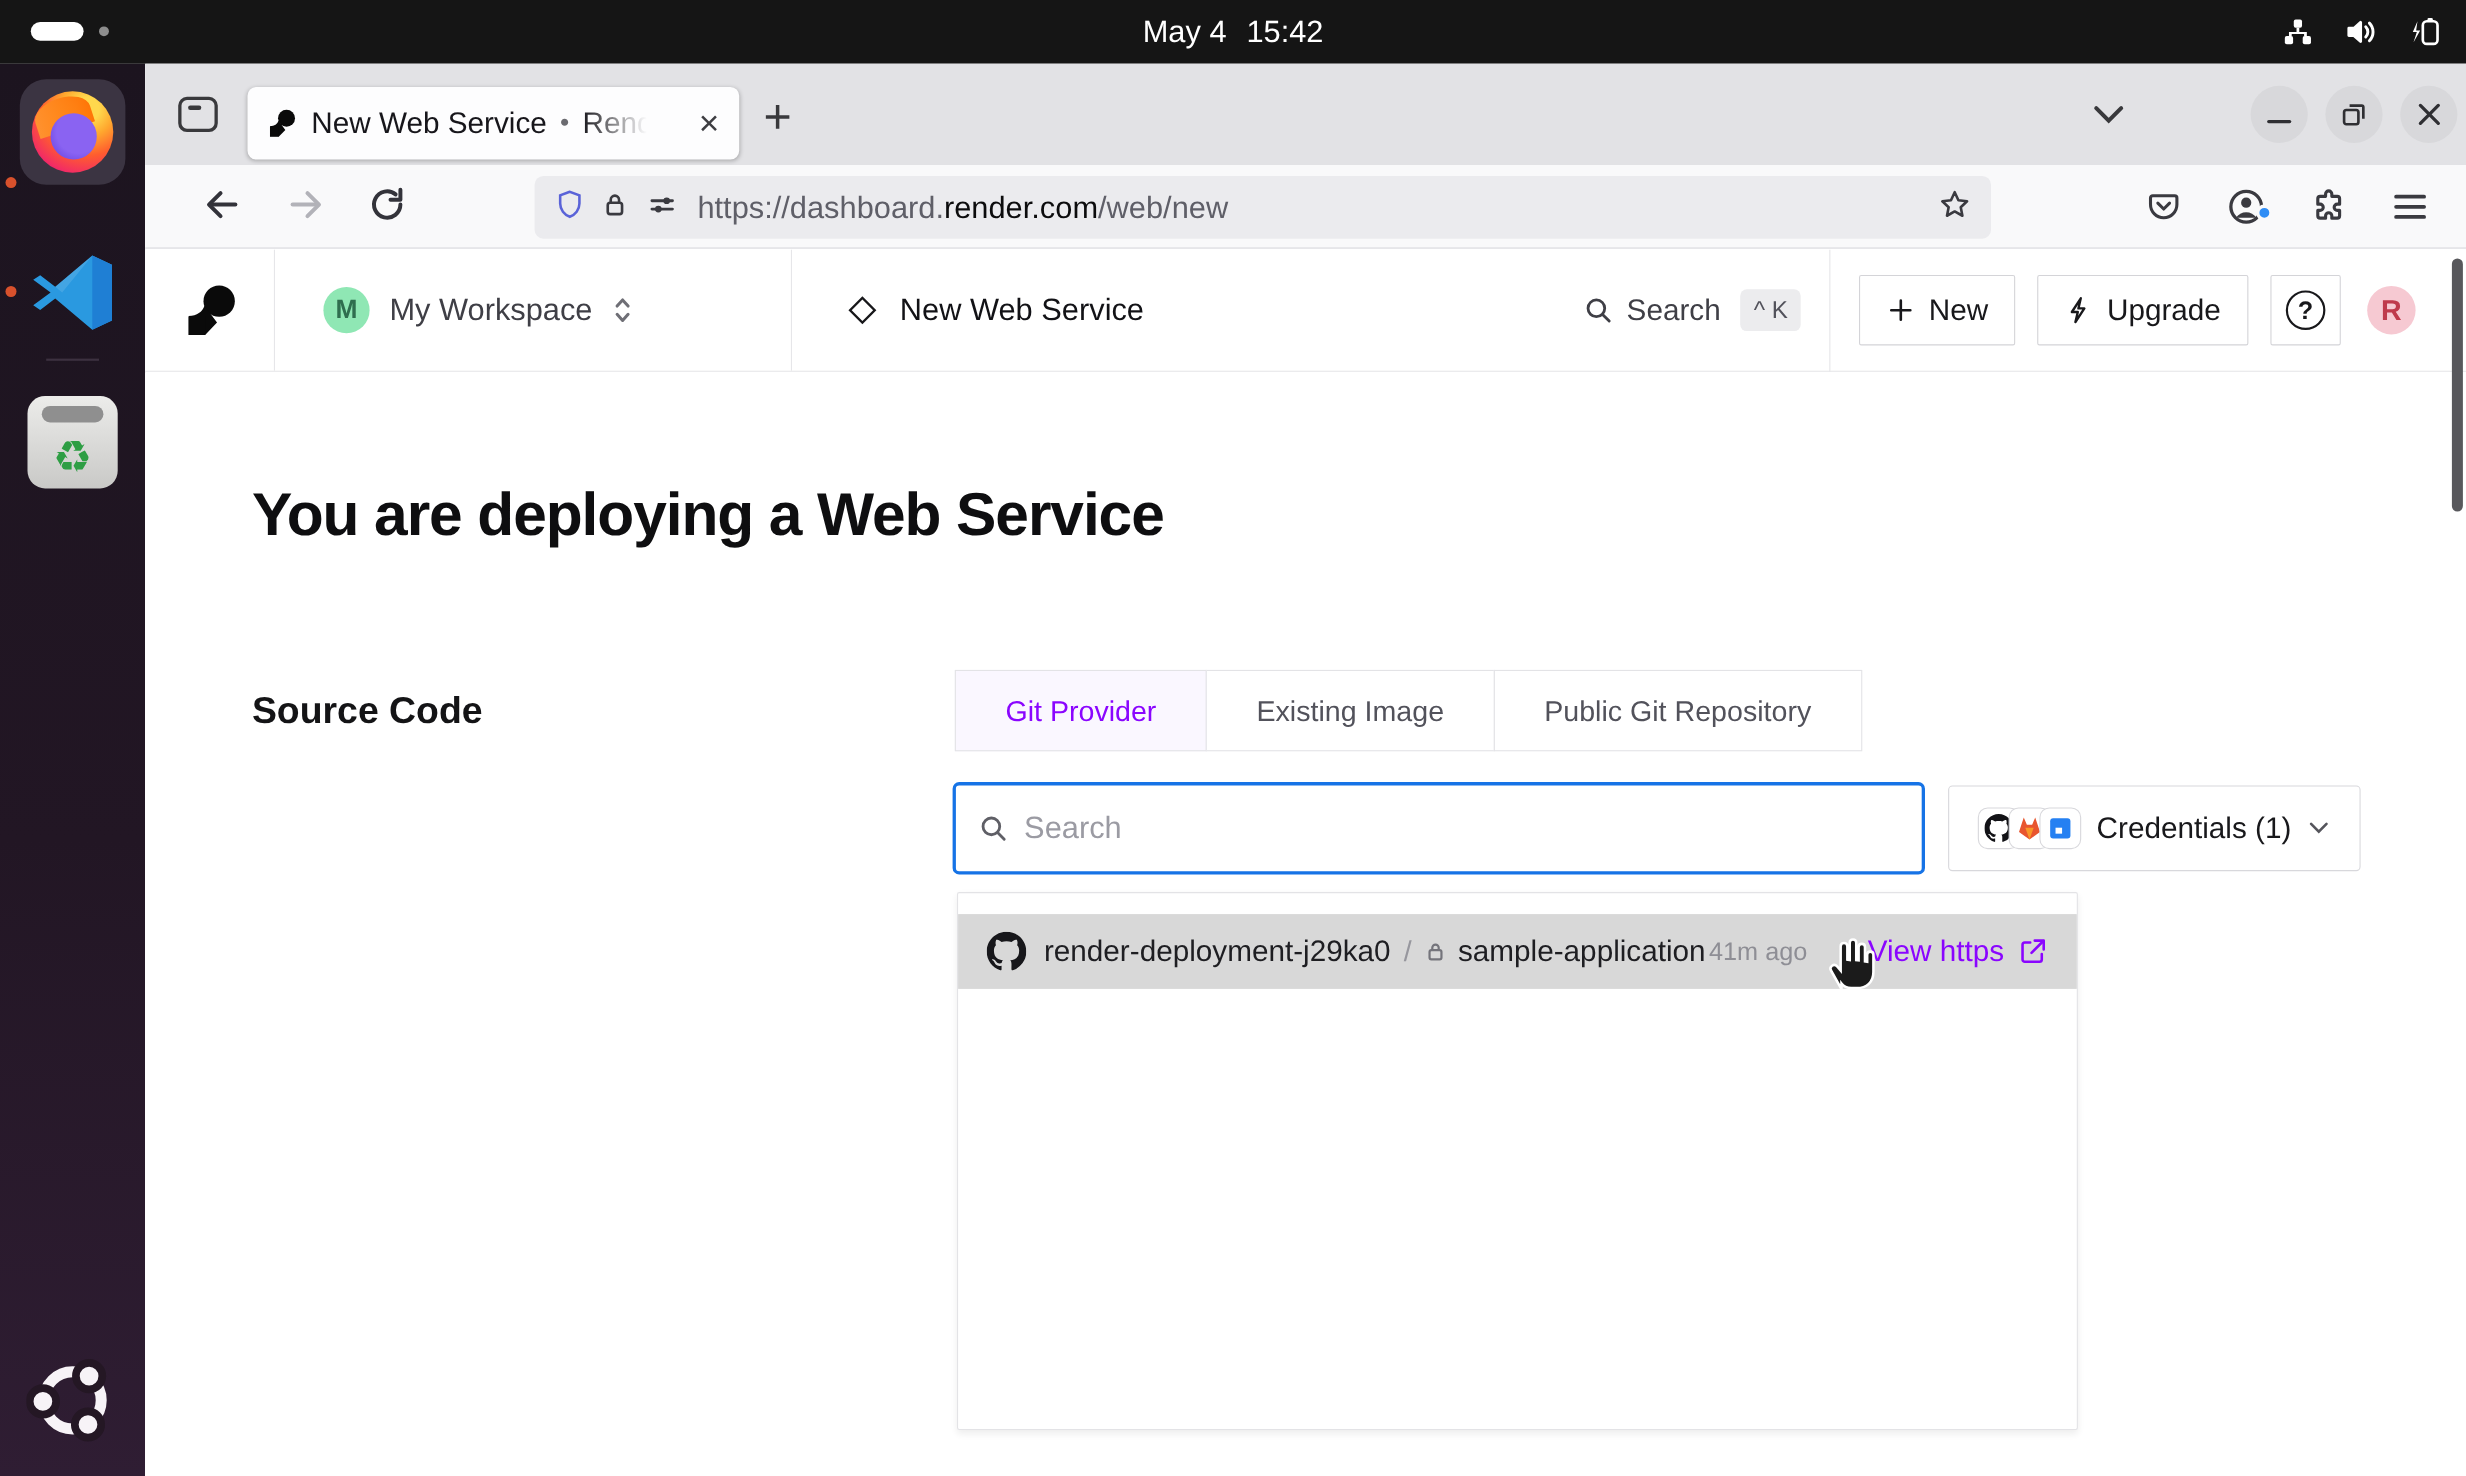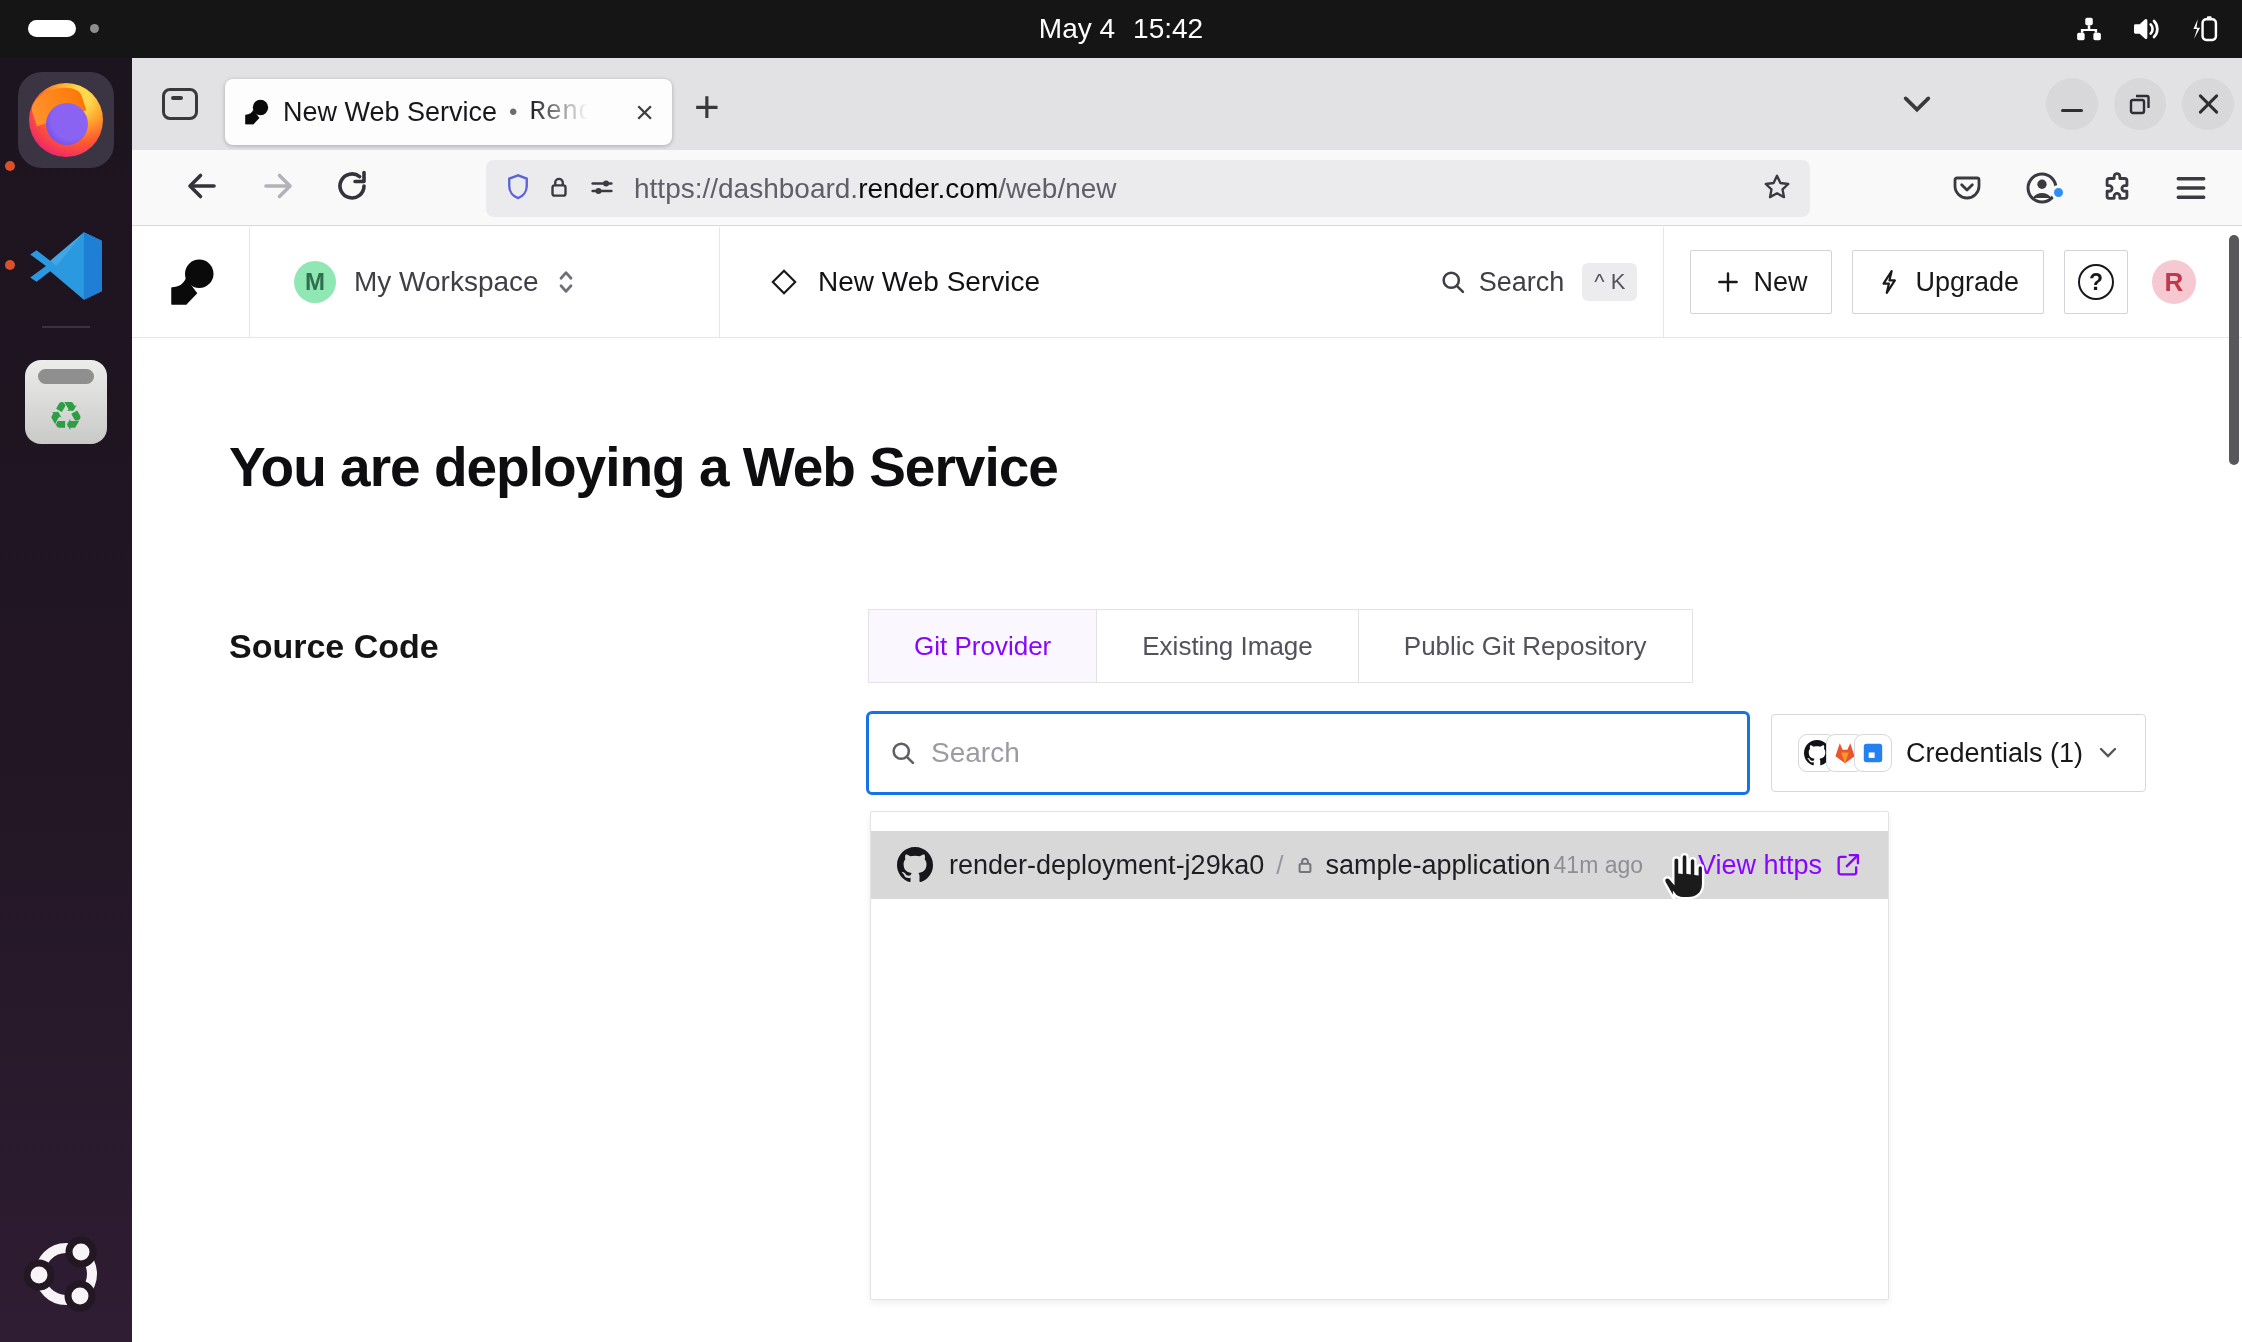--- a/index.html
+++ b/index.html
@@ -44,21 +44,21 @@
   .tabbar { position:absolute; left:0; top:0; width:100%; height:92px; background:#e2e2e5; }
   .fxview { position:absolute; left:26px; top:26px; width:44px; height:40px; display:flex; align-items:center; justify-content:center; border-radius:8px; }
   .fxv-box { width:36px; height:32px; border:3px solid #39393c; border-radius:8px; position:relative; }
   .fxv-box::before { content:""; position:absolute; left:6px; top:5px; width:12px; height:4px; border-radius:2px; background:#39393c; }
   .tab { position:absolute; left:93px; top:21px; width:447px; height:66px; background:#fdfdfe; border-radius:8px;
          box-shadow:0 1px 4px rgba(0,0,0,.25); display:flex; align-items:center; padding:0 18px; }
   .tab-title { font-size:27px; color:#17161b; white-space:nowrap; margin-left:14px; }
   .tab-sep { font-size:24px; color:#6b6b70; margin:0 12px; }
   .tab-suffix { font-size:27px; color:#17161b; white-space:nowrap; overflow:hidden; width:62px;
                 -webkit-mask-image:linear-gradient(90deg,#000 0,transparent 95%);
-                mask-image:linear-gradient(90deg,#000 0,transparent 95%);font-family:Liberation Mono, monospace; }
+                mask-image:linear-gradient(90deg,#000 0,transparent 95%); }
   .tab-close { margin-left:auto; font-size:32px; color:#3e3e42; line-height:1; }
   .newtab { position:absolute; left:562px; top:24px; font-size:44px; font-weight:300; color:#39393c; }
   .alltabs-chevron { position:absolute; left:1768px; top:34px; }
   .winbtn { position:absolute; top:20px; width:52px; height:52px; border-radius:50%; background:#d8d8db;
             display:flex; align-items:center; justify-content:center; }
   .wb-min { left:1914px; } .wb-max { left:1982px; } .wb-close { left:2050px; }
   .min-line { width:22px; height:3px; background:#2f2f33; border-radius:2px; margin-top:12px; }
   .x1 { position:relative; width:24px; height:24px; }
   .x1::before,.x1::after { content:""; position:absolute; left:11px; top:-1px; width:3px; height:26px; background:#2f2f33; border-radius:2px; }
   .x1::before { transform:rotate(45deg);} .x1::after { transform:rotate(-45deg);}

